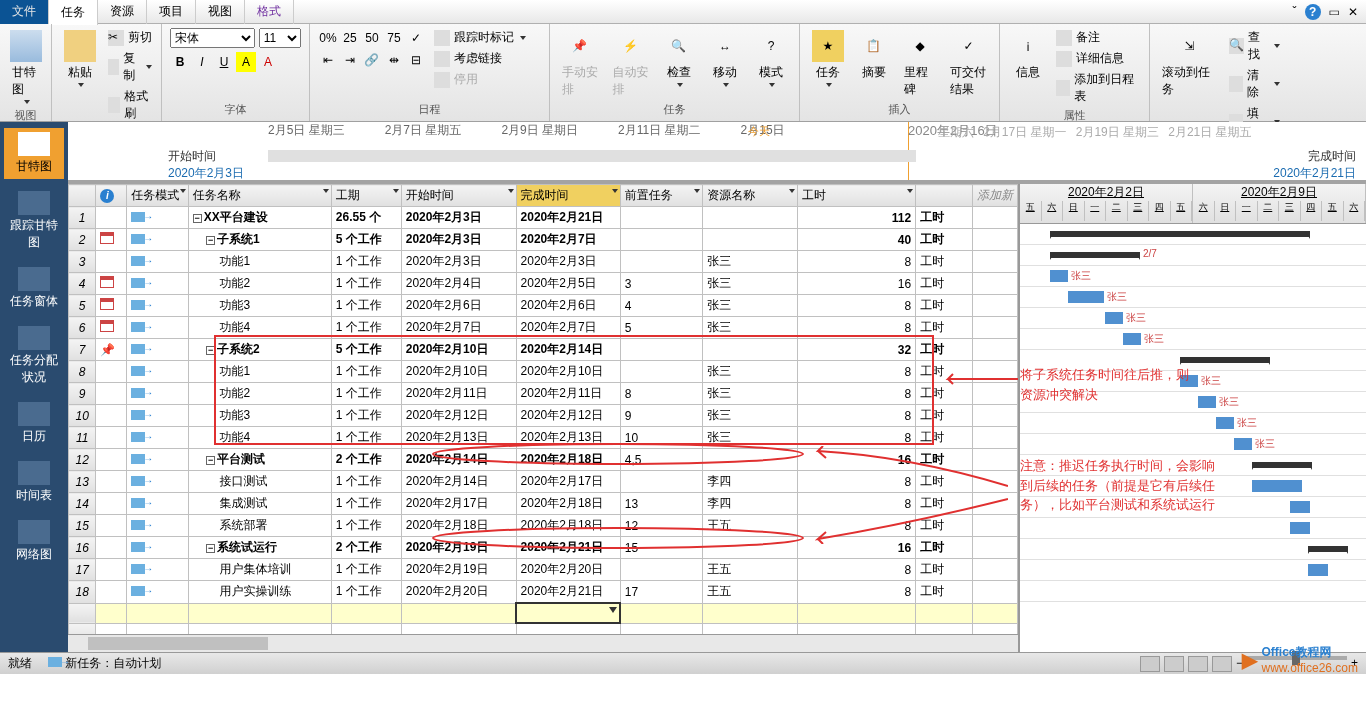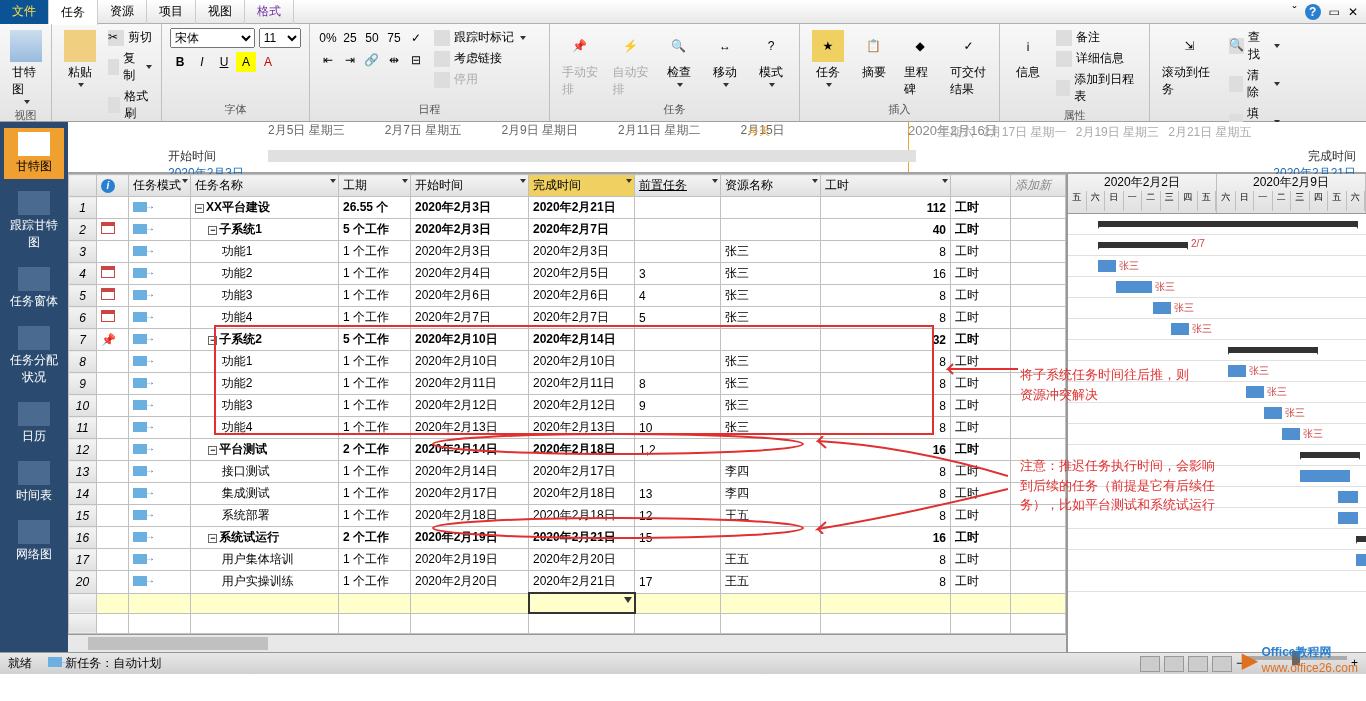--- a/index.html
+++ b/index.html
@@ -1,19 +1,19 @@
 <!DOCTYPE html>
 <html><head>
 <meta charset="utf-8">
 <style>
 *{margin:0;padding:0;box-sizing:border-box;font-family:"Microsoft YaHei",SimSun,Arial,sans-serif;font-size:12px;}
 body{background:#fff;width:1366px;height:701px;overflow:hidden;position:relative;}
 .topbar{background:linear-gradient(to bottom,#fff,#e8e8e8);height:24px;display:flex;align-items:center;border-bottom:1px solid #b0b0b0;}
 .tab{padding:4px 12px;border-right:1px solid #ccc;cursor:pointer;}
-.tab.file{background:#0b5394;color:#fde047;}
+.tab.file{background:#0b5394;color:#e5e5e5;}
 .tab.active{background:#fff;border-top:2px solid #f0a030;}
 .tab.format{color:#7030a0;}
 .titlebar-icons{margin-left:auto;padding-right:8px;display:flex;gap:8px;align-items:center;}
 .help-icon{width:16px;height:16px;border-radius:50%;background:#2a80d0;color:#fff;text-align:center;line-height:16px;font-weight:bold;}
 .ribbon{height:98px;background:linear-gradient(to bottom,#f8f8f8,#e4e4e4);border-bottom:1px solid #a0a0a0;display:flex;}
 .rgroup{border-right:1px solid #c0c0c0;padding:4px 8px;display:flex;flex-direction:column;justify-content:space-between;}
 .rgroup-label{text-align:center;color:#555;font-size:11px;margin-top:2px;}
 .rgroup-body{display:flex;align-items:flex-start;gap:6px;flex:1;}
 .bigbtn{display:flex;flex-direction:column;align-items:center;gap:2px;padding:2px 4px;cursor:pointer;}
 .bigbtn .ico{width:32px;height:32px;display:flex;align-items:center;justify-content:center;}
@@ -26,45 +26,45 @@
 .btnrow{display:flex;gap:2px;}
 .tbtn{width:20px;height:20px;border:1px solid transparent;display:flex;align-items:center;justify-content:center;cursor:pointer;}
 .arrow-down{display:inline-block;width:0;height:0;border-left:3px solid transparent;border-right:3px solid transparent;border-top:4px solid #333;margin-left:2px;vertical-align:middle;}
 .main{display:flex;height:530px;}
 .sidebar{width:68px;background:#2a4b6f;display:flex;flex-direction:column;align-items:center;padding-top:6px;gap:8px;}
 .sideitem{color:#fff;font-size:11px;text-align:center;cursor:pointer;padding:4px 2px;width:60px;}
 .sideitem.active{background:#f0a030;color:#000;}
 .sideitem .sico{width:32px;height:24px;margin:0 auto 2px;background:#4a6b8f;}
 .sideitem.active .sico{background:#fff;}
 .content{flex:1;display:flex;flex-direction:column;overflow:hidden;}
-.timeline{height:52px;border-bottom:2px solid #a3a3a3;position:relative;background:#fff;}
+.timeline{height:62px;border-bottom:4px solid #a3a3a3;position:relative;background:#fff;}
 .timeline-dates{height:18px;display:flex;color:#666;font-size:11px;padding-left:200px;gap:40px;}
 .timeline-bar{position:absolute;top:28px;left:200px;right:450px;height:12px;background:#e0e0e0;}
 .timeline-start{position:absolute;left:100px;top:26px;color:#333;font-size:11px;}
 .timeline-start .date{color:#1a6bb0;}
 .timeline-end{position:absolute;right:10px;top:26px;text-align:right;color:#333;font-size:11px;}
 .timeline-end .date{color:#1a6bb0;}
 .timeline-today{position:absolute;left:680px;top:2px;color:#f0a030;font-size:11px;text-align:right;}
 .timeline-marker{position:absolute;left:840px;top:0;bottom:0;border-left:1px solid #f0a030;}
 .timeline-marker2{position:absolute;left:840px;top:0;color:#888;font-size:13px;}
 .gridwrap{flex:1;display:flex;overflow:hidden;}
 .grid{flex:1;overflow:auto;position:relative;}
-.ganttpane{width:300px;border-left:2px solid #999;overflow:hidden;position:relative;}
+.ganttpane{width:348px;border-left:2px solid #999;overflow:hidden;position:relative;text-decoration:underline;}
 table.tasks{border-collapse:collapse;width:100%;}
 table.tasks th,table.tasks td{border:1px solid #c0c0c0;padding:2px 4px;height:20px;font-size:12px;white-space:nowrap;overflow:hidden;}
 table.tasks th{background:linear-gradient(to bottom,#f4f4f4,#e0e0e0);font-weight:normal;text-align:left;position:relative;}
 table.tasks .rownum{background:linear-gradient(to bottom,#f4f4f4,#e0e0e0);text-align:center;width:28px;font-style:italic;}
 table.tasks .bold{font-weight:bold;}
 .col-info{width:32px;}
 .col-mode{width:62px;}
 .col-name{width:148px;}
 .col-dur{width:72px;}
 .col-start{width:118px;}
 .col-end{width:106px;}
-.col-pred{width:86px;text-decoration:underline;}
+.col-pred{width:86px;}
 .col-res{width:100px;}
 .col-work{width:130px;text-align:right;}
 .col-type{width:60px;}
 .info-icon{width:14px;height:14px;border-radius:50%;background:#2a80d0;color:#fff;display:inline-flex;align-items:center;justify-content:center;font-size:10px;font-style:italic;font-weight:bold;}
 .mode-icon{display:inline-block;width:14px;height:10px;background:#6bb0e0;position:relative;}
 .mode-icon::after{content:"→";position:absolute;right:-8px;top:-2px;color:#2a80d0;font-size:10px;}
 .pin-icon{color:#0a0;}
 .cal-icon{display:inline-block;width:14px;height:12px;background:#fff;border:1px solid #c44;position:relative;}
 .cal-icon::before{content:"";position:absolute;top:0;left:0;right:0;height:3px;background:#c44;}
 .outline{display:inline-block;width:9px;height:9px;border:1px solid #666;text-align:center;line-height:7px;font-size:9px;margin-right:2px;cursor:pointer;}
@@ -512,21 +512,21 @@
     <td></td>
               </tr>
               <tr>
                 <td class="rownum">12</td>
     <td></td>
     <td><span class="mode-icon"></span></td>
     <td class="bold">&nbsp;&nbsp;&nbsp;&nbsp;<span class="outline">−</span>平台测试</td>
     <td class="bold">2 个工作</td>
     <td class="bold">2020年2月14日</td>
     <td class="bold">2020年2月18日</td>
-    <td>1,2</td>
+    <td>4,5</td>
     <td></td>
     <td class="bold" style="text-align:right">16</td>
     <td class="bold">工时</td>
     <td></td>
               </tr>
               <tr>
                 <td class="rownum">13</td>
     <td></td>
     <td><span class="mode-icon"></span></td>
     <td class="">&nbsp;&nbsp;&nbsp;&nbsp;&nbsp;&nbsp;&nbsp;&nbsp;接口测试</td>
@@ -589,21 +589,21 @@
     <td class="">1 个工作</td>
     <td class="">2020年2月19日</td>
     <td class="">2020年2月20日</td>
     <td></td>
     <td>王五</td>
     <td class="" style="text-align:right">8</td>
     <td class="">工时</td>
     <td></td>
               </tr>
               <tr>
-                <td class="rownum">20</td>
+                <td class="rownum">18</td>
     <td></td>
     <td><span class="mode-icon"></span></td>
     <td class="">&nbsp;&nbsp;&nbsp;&nbsp;&nbsp;&nbsp;&nbsp;&nbsp;用户实操训练</td>
     <td class="">1 个工作</td>
     <td class="">2020年2月20日</td>
     <td class="">2020年2月21日</td>
     <td>17</td>
     <td>王五</td>
     <td class="" style="text-align:right">8</td>
     <td class="">工时</td>

